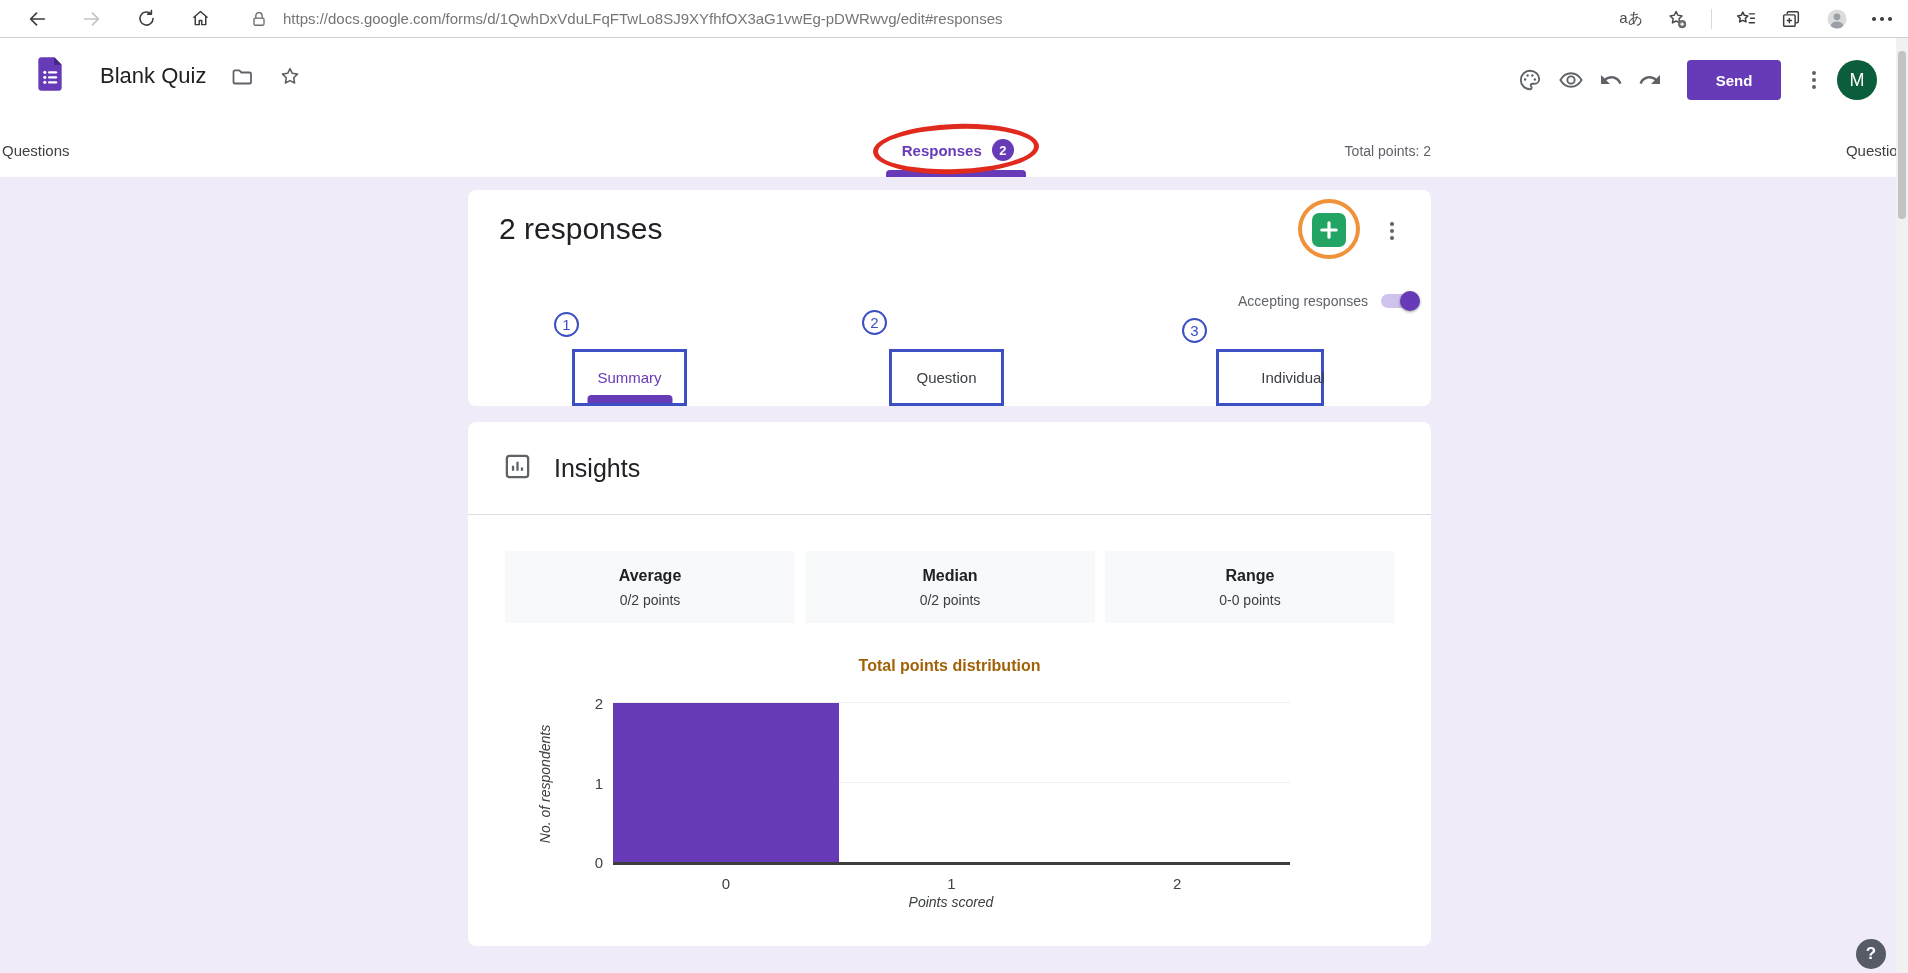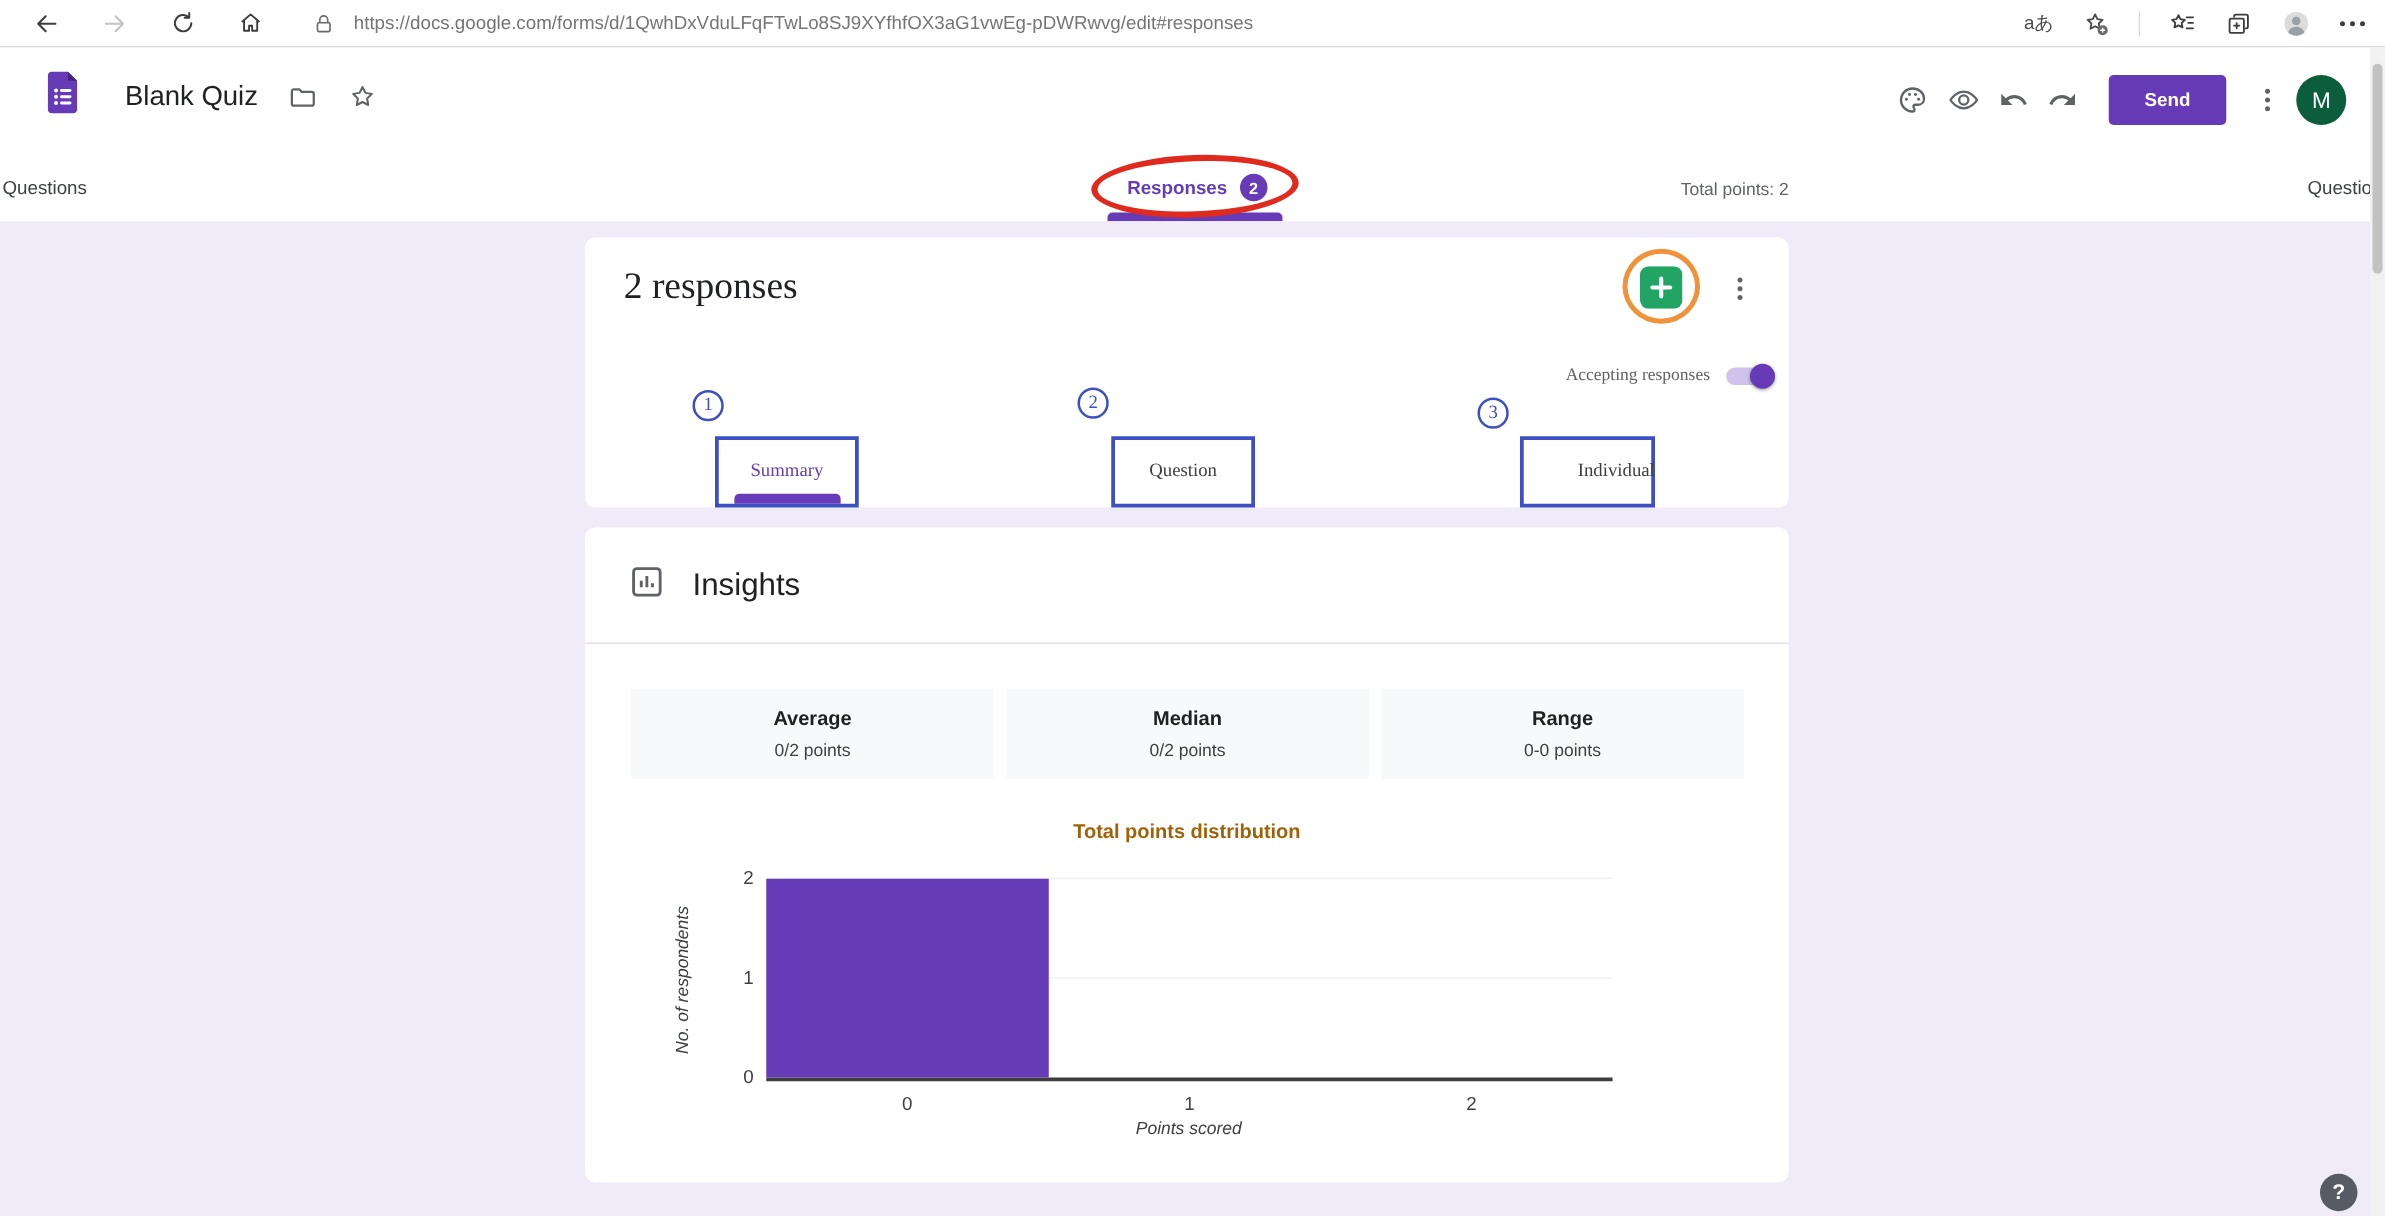--- a/index.html
+++ b/index.html
@@ -46,21 +46,21 @@
         background:var(--accent); border-radius:4px 4px 0 0;}
   .badge{width:22px; height:22px; border-radius:50%; background:var(--accent); color:#fff;
          font-size:13px; font-weight:bold; display:flex; align-items:center; justify-content:center;}
   .red-ellipse{position:absolute; left:-27px; right:-23px; top:1px; bottom:3px;
          border:5px solid var(--annotation-red); border-radius:50%; transform:rotate(-2deg); pointer-events:none;}
   .total-points{position:absolute; right:477px; bottom:18px; font-size:14px; color:#5f6368;}
 
   
   .content{position:absolute; top:177px; left:0; right:0; bottom:0; background:var(--page-bg);}
   .card{position:absolute; left:468px; width:963px; background:#fff; border-radius:8px;}
-  .card1{top:13px; height:216px;font-family:Liberation Serif, serif;}
+  .card1{top:13px; height:216px;}
   .card2{top:245px; height:524px;}
 
   .r-title{position:absolute; left:31px; top:22px; font-size:30px; color:#202124;}
   .sheets-btn{position:absolute; left:844px; top:23px; width:34px; height:34px; cursor:pointer;}
   .orange-ellipse{position:absolute; left:830px; top:9px; width:62px; height:60px;
         border:4px solid var(--annotation-orange); border-radius:50%; pointer-events:none;}
   .kebab1{position:absolute; left:916px; top:26px;}
   .accepting{position:absolute; right:14px; top:103px; display:flex; align-items:center; gap:13px;}
   .accepting-label{font-size:14px; color:#5f6368;}
   .toggle{position:relative; width:36px; height:14px; border-radius:7px; background:var(--toggle-track); cursor:pointer;}

